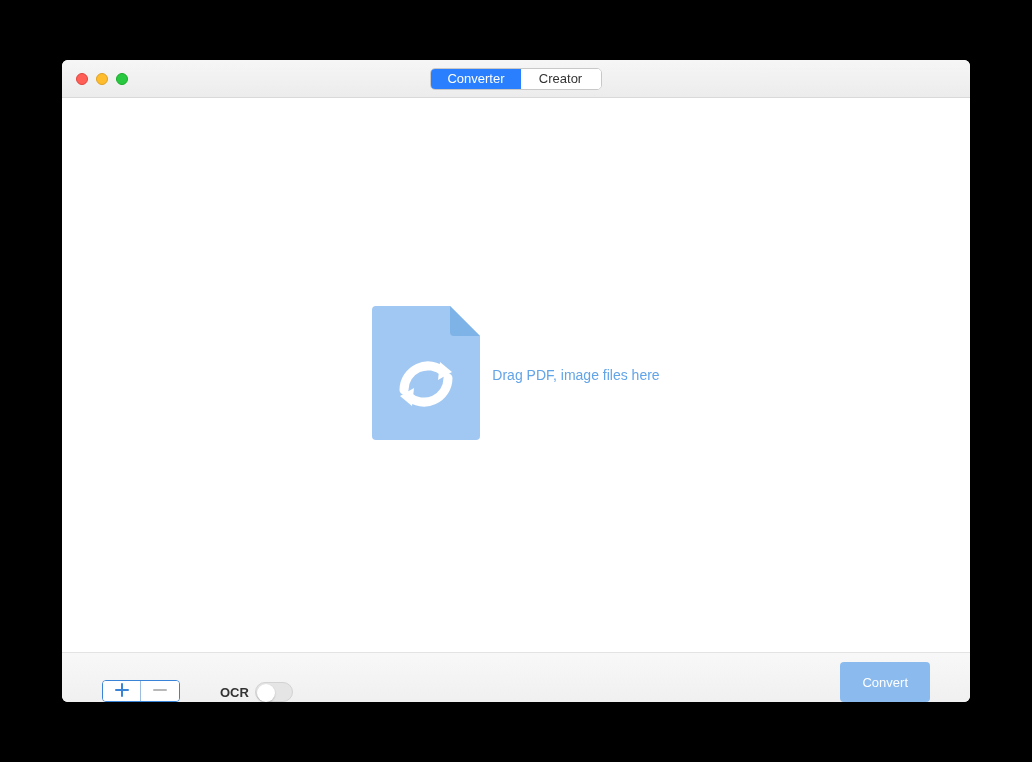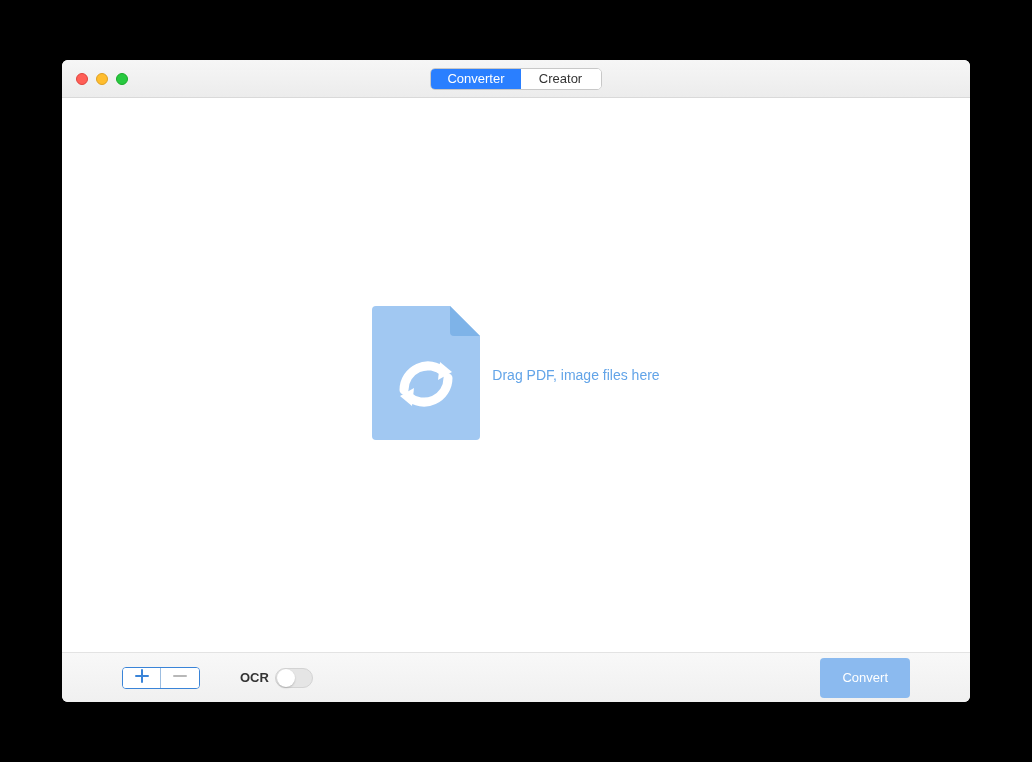--- a/index.html
+++ b/index.html
@@ -104,22 +104,22 @@
     .drop-label {
       color: #62a4e8;
       font-size: 14px;
     }
 
     .footer {
       height: 50px;
       border-top: 1px solid #e3e3e3;
       background: linear-gradient(to bottom, #f8f8f8, #f0f0f0);
       display: flex;
-      align-items: center;
-      padding: 0 60px;
+      align-items: flex-end;
+      padding: 0 40px;
       gap: 8px;
     }
 
     .add-remove {
       display: flex;
       border: 1px solid #3a84d8;
       border-radius: 4px;
       overflow: hidden;
       height: 22px;
     }

